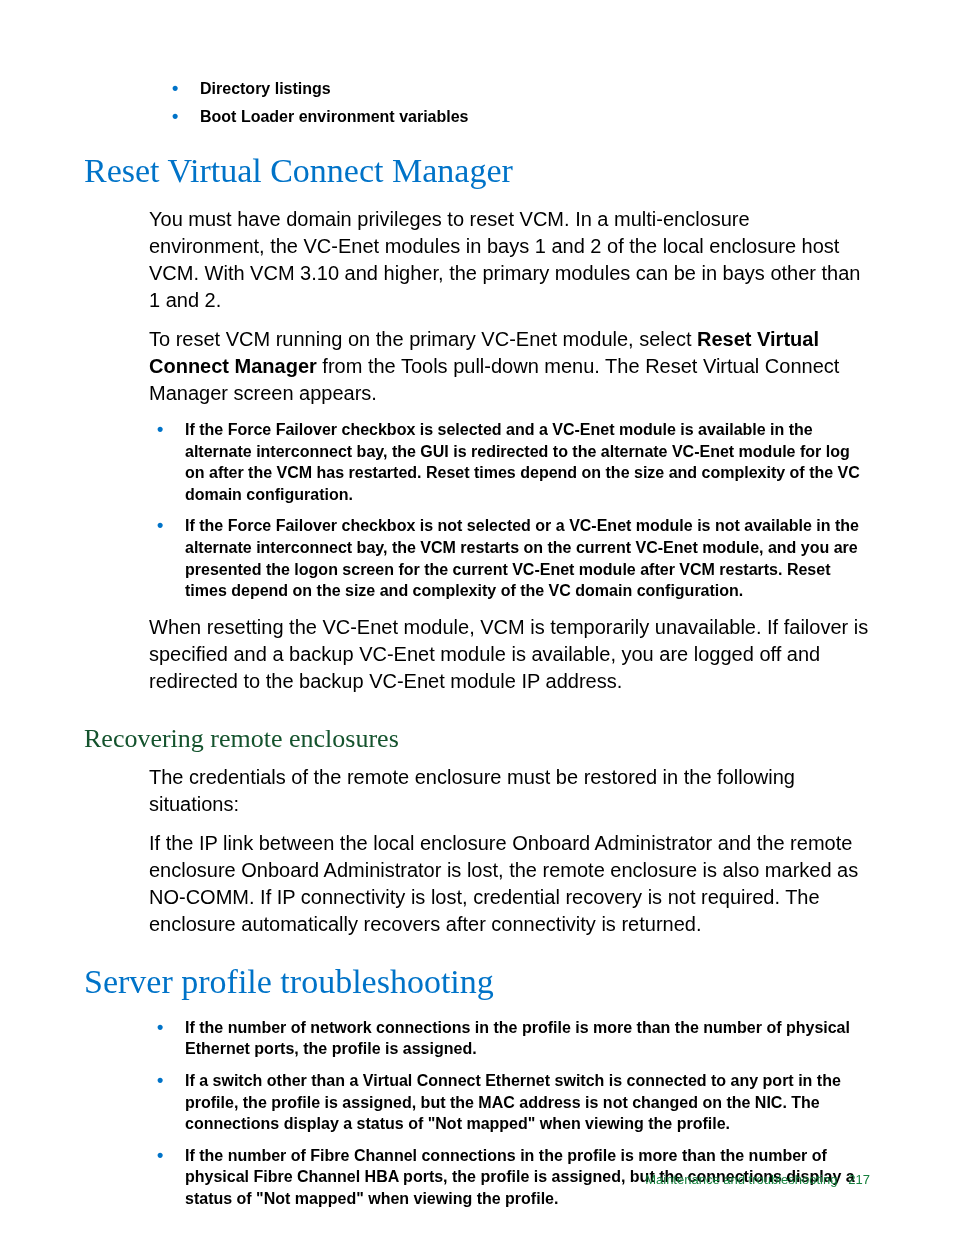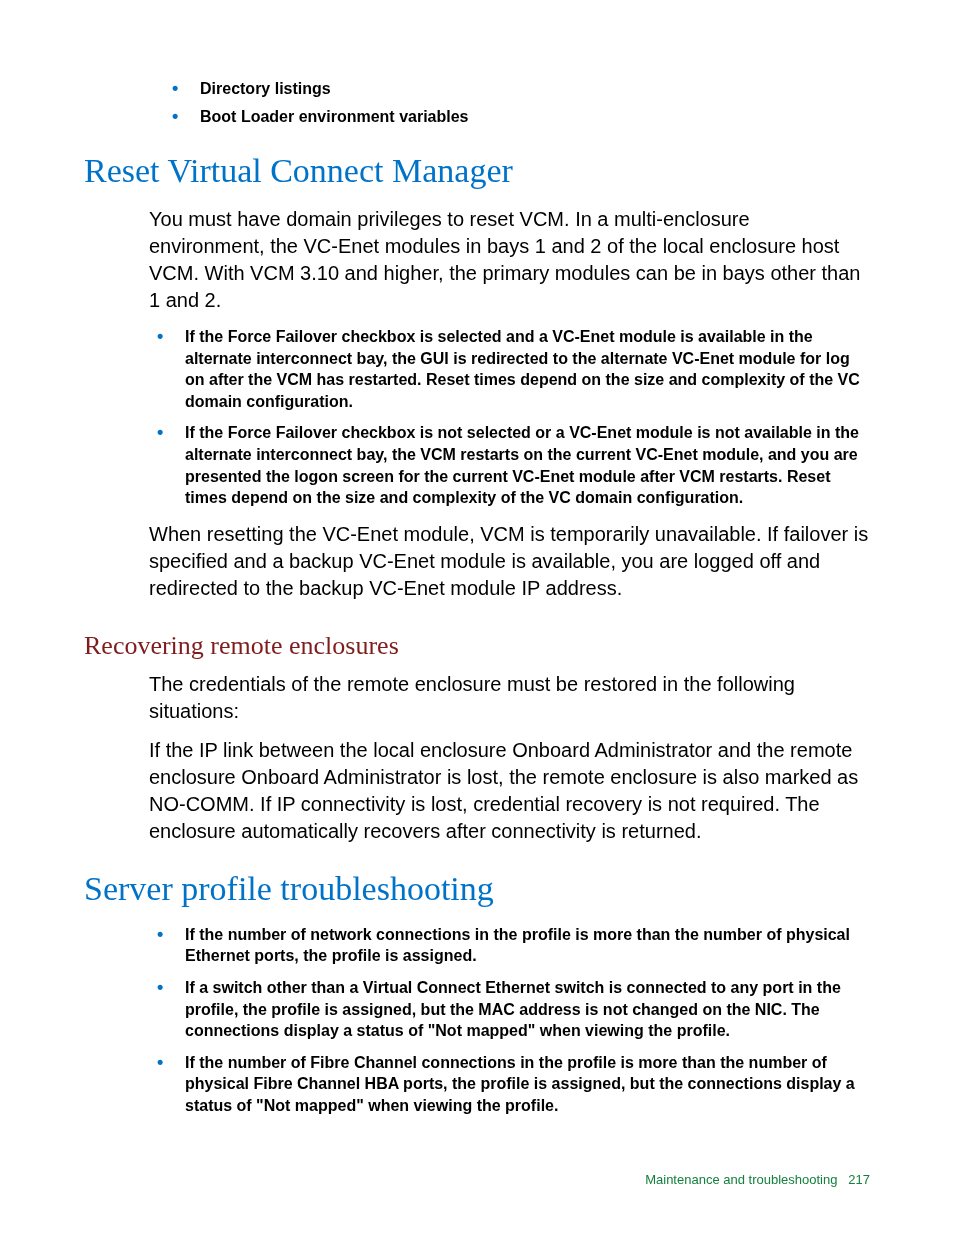--- a/index.html
+++ b/index.html
@@ -20,21 +20,21 @@
     font-family: Georgia, 'Times New Roman', serif;
     font-weight: normal;
     color: #0073c8;
     font-size: 34px;
     margin: 24px 0 14px 0;
     line-height: 1.2;
   }
   h2 {
     font-family: Georgia, 'Times New Roman', serif;
     font-weight: normal;
-    color: #7f1d1d;
+    color: #14532d;
     font-size: 26px;
     margin: 28px 0 10px 0;
     line-height: 1.2;
   }
   p {
     font-size: 20px;
     line-height: 1.35;
     margin: 0 0 12px 0;
   }
   .body-indent {
@@ -83,20 +83,23 @@
 
   <ul class="top-list tight">
     <li>Directory listings</li>
     <li>Boot Loader environment variables</li>
   </ul>
 
   <h1>Reset Virtual Connect Manager</h1>
 
   <p class="body-indent">You must have domain privileges to reset VCM. In a multi-enclosure environment, the VC-Enet modules in bays 1 and 2 of the local enclosure host VCM. With VCM 3.10 and higher, the primary modules can be in bays other than 1 and 2.</p>
 
+  <p class="body-indent">
+    <span>To reset VCM running on the primary VC-Enet module, select </span><span class="bold">Reset Virtual Connect Manager</span><span> from the Tools pull-down menu. The Reset Virtual Connect Manager screen appears.</span>
+  </p>
 
   <ul>
     <li>If the Force Failover checkbox is selected and a VC-Enet module is available in the alternate interconnect bay, the GUI is redirected to the alternate VC-Enet module for log on after the VCM has restarted. Reset times depend on the size and complexity of the VC domain configuration.</li>
     <li>If the Force Failover checkbox is not selected or a VC-Enet module is not available in the alternate interconnect bay, the VCM restarts on the current VC-Enet module, and you are presented the logon screen for the current VC-Enet module after VCM restarts. Reset times depend on the size and complexity of the VC domain configuration.</li>
   </ul>
 
   <p class="body-indent">When resetting the VC-Enet module, VCM is temporarily unavailable. If failover is specified and a backup VC-Enet module is available, you are logged off and redirected to the backup VC-Enet module IP address.</p>
 
   <h2>Recovering remote enclosures</h2>
 

